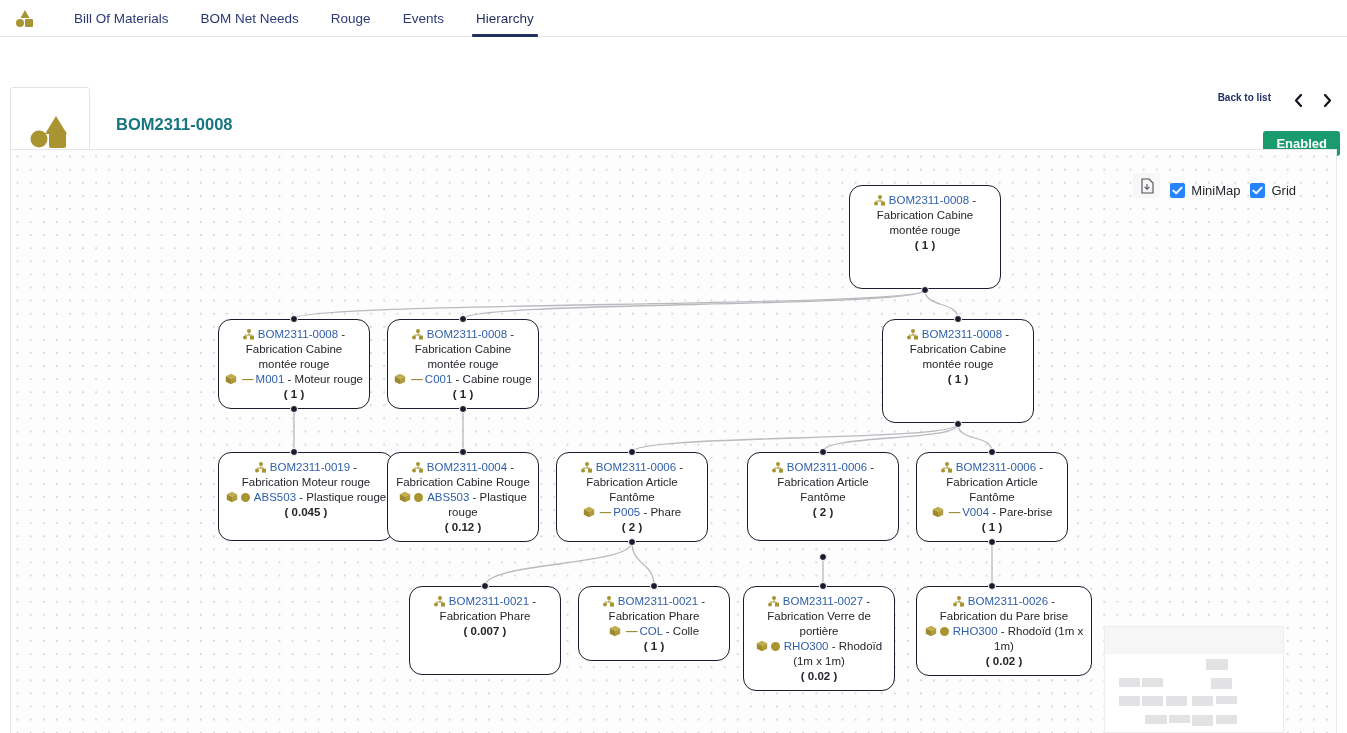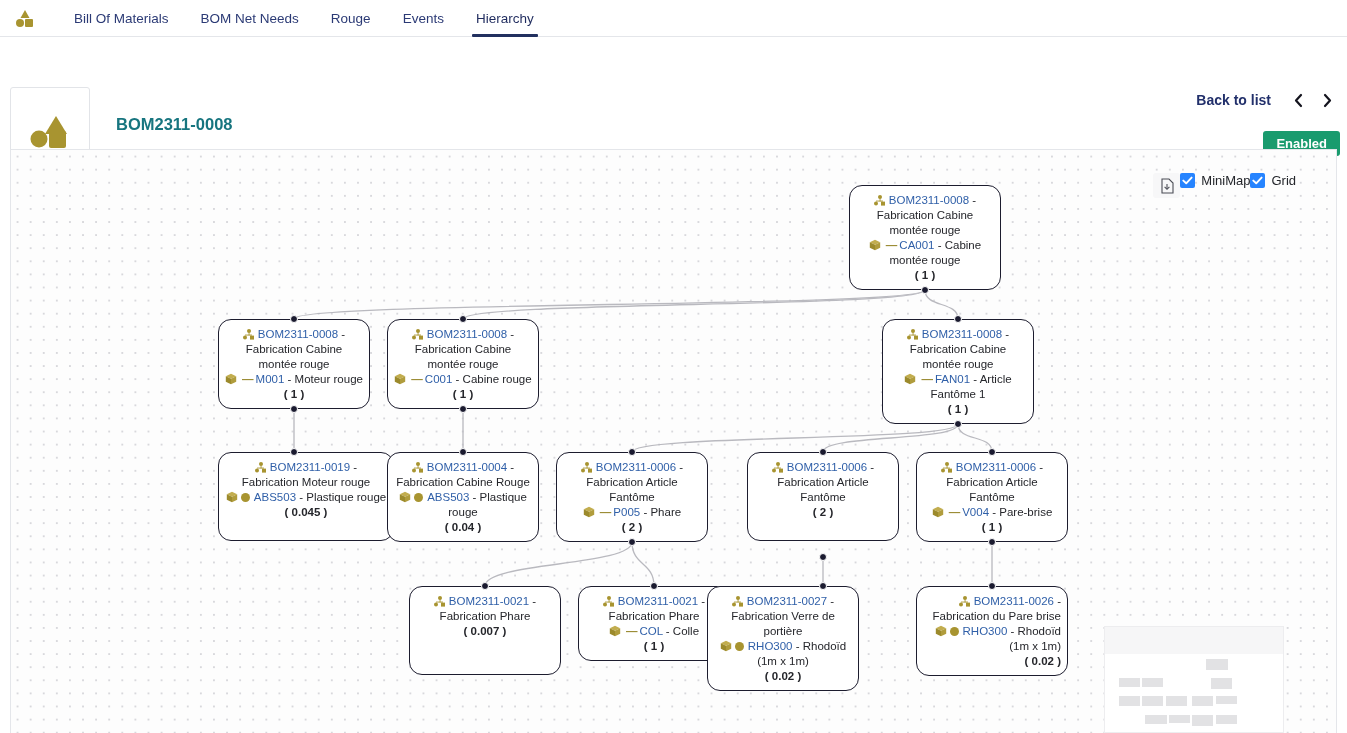--- a/index.html
+++ b/index.html
@@ -77,21 +77,21 @@
   .doc-title {
     position: absolute;
     left: 116px; top: 78px;
     font-size: 16.5px;
     font-weight: bold;
     color: #17757f;
   }
   .back-to-list {
     position: absolute;
     right: 76px; top: 55px;
-    font-size: 14px;
+    font-size: 10px;
     font-weight: bold;
     color: #22306b;
     cursor: pointer;
   }
   .nav-arrow {
     position: absolute;
     top: 52px;
     width: 22px; height: 22px;
     display: flex; align-items: center; justify-content: center;
     color: #1a1a1a;
@@ -123,21 +123,22 @@
     border: 1px solid #e4e6ea;
     border-bottom: none;
     overflow: hidden;
   }
 
   
   .canvas-toolbar {
     position: absolute;
     right: 40px; top: 23px;
     display: flex;
-    align-items: flex-start;
+    align-items: flex-end;
+    gap: 10px;
     z-index: 40;
   }
   .dl-btn {
     width: 27px; height: 25px;
     background: #f7f7f8;
     border-radius: 3px;
     display: flex; align-items: center; justify-content: center;
     cursor: pointer;
   }
   .chk-group { display:flex; align-items:center; gap:6px; }
@@ -301,25 +302,20 @@
     </svg>
   <div id="node-layer">
       <div class="node" style="left: 838px; top: 35px; width: 152px; min-height: 104px;">
         <span class="node-line1"><svg class="ico" width="12" height="11" viewBox="0 0 12 11">
             <circle cx="6" cy="2" r="2" fill="#a89430"></circle>
             <circle cx="2" cy="8.6" r="2" fill="#a89430"></circle>
             <rect x="7" y="6.6" width="4" height="4" fill="#a89430"></rect>
             <rect x="5.6" y="3.4" width="0.9" height="3" fill="#a89430"></rect>
             <rect x="2" y="5.6" width="7" height="0.9" fill="#a89430"></rect>
           </svg><span class="blu">BOM2311-0008</span> - Fabrication Cabine montée rouge</span>
-        <span class="node-line2"><svg class="ico" width="12" height="12" viewBox="0 0 12 12">
-            <polygon points="6,0.7 11.2,3.2 6,5.7 0.8,3.2" fill="#c2ad4e"></polygon>
-            <polygon points="0.8,3.2 6,5.7 6,11.3 0.8,8.8" fill="#9c8a2c"></polygon>
-            <polygon points="11.2,3.2 6,5.7 6,11.3 11.2,8.8" fill="#b09c3c"></polygon>
-          </svg><span class="dash">—</span><span class="blu">CA001</span> - Cabine montée rouge</span>
         <span class="node-qty">( 1 )</span>
       </div>
       <div class="node" style="left: 207px; top: 169px; width: 152px; min-height: 89px;">
         <span class="node-line1"><svg class="ico" width="12" height="11" viewBox="0 0 12 11">
             <circle cx="6" cy="2" r="2" fill="#a89430"></circle>
             <circle cx="2" cy="8.6" r="2" fill="#a89430"></circle>
             <rect x="7" y="6.6" width="4" height="4" fill="#a89430"></rect>
             <rect x="5.6" y="3.4" width="0.9" height="3" fill="#a89430"></rect>
             <rect x="2" y="5.6" width="7" height="0.9" fill="#a89430"></rect>
           </svg><span class="blu">BOM2311-0008</span> - Fabrication Cabine montée rouge</span>
@@ -346,25 +342,20 @@
         <span class="node-qty">( 1 )</span>
       </div>
       <div class="node" style="left: 871px; top: 169px; width: 152px; min-height: 104px;">
         <span class="node-line1"><svg class="ico" width="12" height="11" viewBox="0 0 12 11">
             <circle cx="6" cy="2" r="2" fill="#a89430"></circle>
             <circle cx="2" cy="8.6" r="2" fill="#a89430"></circle>
             <rect x="7" y="6.6" width="4" height="4" fill="#a89430"></rect>
             <rect x="5.6" y="3.4" width="0.9" height="3" fill="#a89430"></rect>
             <rect x="2" y="5.6" width="7" height="0.9" fill="#a89430"></rect>
           </svg><span class="blu">BOM2311-0008</span> - Fabrication Cabine montée rouge</span>
-        <span class="node-line2"><svg class="ico" width="12" height="12" viewBox="0 0 12 12">
-            <polygon points="6,0.7 11.2,3.2 6,5.7 0.8,3.2" fill="#c2ad4e"></polygon>
-            <polygon points="0.8,3.2 6,5.7 6,11.3 0.8,8.8" fill="#9c8a2c"></polygon>
-            <polygon points="11.2,3.2 6,5.7 6,11.3 11.2,8.8" fill="#b09c3c"></polygon>
-          </svg><span class="dash">—</span><span class="blu">FAN01</span> - Article Fantôme 1</span>
         <span class="node-qty">( 1 )</span>
       </div>
       <div class="node" style="left: 207px; top: 302px; width: 176px; min-height: 89px;">
         <span class="node-line1"><svg class="ico" width="12" height="11" viewBox="0 0 12 11">
             <circle cx="6" cy="2" r="2" fill="#a89430"></circle>
             <circle cx="2" cy="8.6" r="2" fill="#a89430"></circle>
             <rect x="7" y="6.6" width="4" height="4" fill="#a89430"></rect>
             <rect x="5.6" y="3.4" width="0.9" height="3" fill="#a89430"></rect>
             <rect x="2" y="5.6" width="7" height="0.9" fill="#a89430"></rect>
           </svg><span class="blu">BOM2311-0019</span> - Fabrication Moteur rouge</span>
@@ -381,21 +372,21 @@
             <circle cx="2" cy="8.6" r="2" fill="#a89430"></circle>
             <rect x="7" y="6.6" width="4" height="4" fill="#a89430"></rect>
             <rect x="5.6" y="3.4" width="0.9" height="3" fill="#a89430"></rect>
             <rect x="2" y="5.6" width="7" height="0.9" fill="#a89430"></rect>
           </svg><span class="blu">BOM2311-0004</span> - Fabrication Cabine Rouge</span>
         <span class="node-line2"><svg class="ico" width="12" height="12" viewBox="0 0 12 12">
             <polygon points="6,0.7 11.2,3.2 6,5.7 0.8,3.2" fill="#c2ad4e"></polygon>
             <polygon points="0.8,3.2 6,5.7 6,11.3 0.8,8.8" fill="#9c8a2c"></polygon>
             <polygon points="11.2,3.2 6,5.7 6,11.3 11.2,8.8" fill="#b09c3c"></polygon>
           </svg><span class="circ"></span><span class="blu">ABS503</span> - Plastique rouge</span>
-        <span class="node-qty">( 0.04 )</span>
+        <span class="node-qty">( 0.12 )</span>
       </div>
       <div class="node" style="left: 545px; top: 302px; width: 152px; min-height: 89px;">
         <span class="node-line1"><svg class="ico" width="12" height="11" viewBox="0 0 12 11">
             <circle cx="6" cy="2" r="2" fill="#a89430"></circle>
             <circle cx="2" cy="8.6" r="2" fill="#a89430"></circle>
             <rect x="7" y="6.6" width="4" height="4" fill="#a89430"></rect>
             <rect x="5.6" y="3.4" width="0.9" height="3" fill="#a89430"></rect>
             <rect x="2" y="5.6" width="7" height="0.9" fill="#a89430"></rect>
           </svg><span class="blu">BOM2311-0006</span> - Fabrication Article Fantôme</span>
         <span class="node-line2"><svg class="ico" width="12" height="12" viewBox="0 0 12 12">
@@ -448,36 +439,36 @@
             <rect x="5.6" y="3.4" width="0.9" height="3" fill="#a89430"></rect>
             <rect x="2" y="5.6" width="7" height="0.9" fill="#a89430"></rect>
           </svg><span class="blu">BOM2311-0021</span> - Fabrication Phare</span>
         <span class="node-line2"><svg class="ico" width="12" height="12" viewBox="0 0 12 12">
             <polygon points="6,0.7 11.2,3.2 6,5.7 0.8,3.2" fill="#c2ad4e"></polygon>
             <polygon points="0.8,3.2 6,5.7 6,11.3 0.8,8.8" fill="#9c8a2c"></polygon>
             <polygon points="11.2,3.2 6,5.7 6,11.3 11.2,8.8" fill="#b09c3c"></polygon>
           </svg><span class="dash">—</span><span class="blu">COL</span> - Colle</span>
         <span class="node-qty">( 1 )</span>
       </div>
-      <div class="node" style="left: 696px; top: 436px; width: 152px; min-height: 104px;">
+      <div class="node" style="left: 732px; top: 436px; width: 152px; min-height: 104px;">
         <span class="node-line1"><svg class="ico" width="12" height="11" viewBox="0 0 12 11">
             <circle cx="6" cy="2" r="2" fill="#a89430"></circle>
             <circle cx="2" cy="8.6" r="2" fill="#a89430"></circle>
             <rect x="7" y="6.6" width="4" height="4" fill="#a89430"></rect>
             <rect x="5.6" y="3.4" width="0.9" height="3" fill="#a89430"></rect>
             <rect x="2" y="5.6" width="7" height="0.9" fill="#a89430"></rect>
           </svg><span class="blu">BOM2311-0027</span> - Fabrication Verre de portière</span>
         <span class="node-line2"><svg class="ico" width="12" height="12" viewBox="0 0 12 12">
             <polygon points="6,0.7 11.2,3.2 6,5.7 0.8,3.2" fill="#c2ad4e"></polygon>
             <polygon points="0.8,3.2 6,5.7 6,11.3 0.8,8.8" fill="#9c8a2c"></polygon>
             <polygon points="11.2,3.2 6,5.7 6,11.3 11.2,8.8" fill="#b09c3c"></polygon>
           </svg><span class="circ"></span><span class="blu">RHO300</span> - Rhodoïd (1m x 1m)</span>
         <span class="node-qty">( 0.02 )</span>
       </div>
-      <div class="node" style="left: 905px; top: 436px; width: 152px; min-height: 89px; text-align: right;">
+      <div class="node" style="left: 905px; top: 436px; width: 176px; min-height: 89px;">
         <span class="node-line1"><svg class="ico" width="12" height="11" viewBox="0 0 12 11">
             <circle cx="6" cy="2" r="2" fill="#a89430"></circle>
             <circle cx="2" cy="8.6" r="2" fill="#a89430"></circle>
             <rect x="7" y="6.6" width="4" height="4" fill="#a89430"></rect>
             <rect x="5.6" y="3.4" width="0.9" height="3" fill="#a89430"></rect>
             <rect x="2" y="5.6" width="7" height="0.9" fill="#a89430"></rect>
           </svg><span class="blu">BOM2311-0026</span> - Fabrication du Pare brise</span>
         <span class="node-line2"><svg class="ico" width="12" height="12" viewBox="0 0 12 12">
             <polygon points="6,0.7 11.2,3.2 6,5.7 0.8,3.2" fill="#c2ad4e"></polygon>
             <polygon points="0.8,3.2 6,5.7 6,11.3 0.8,8.8" fill="#9c8a2c"></polygon>

